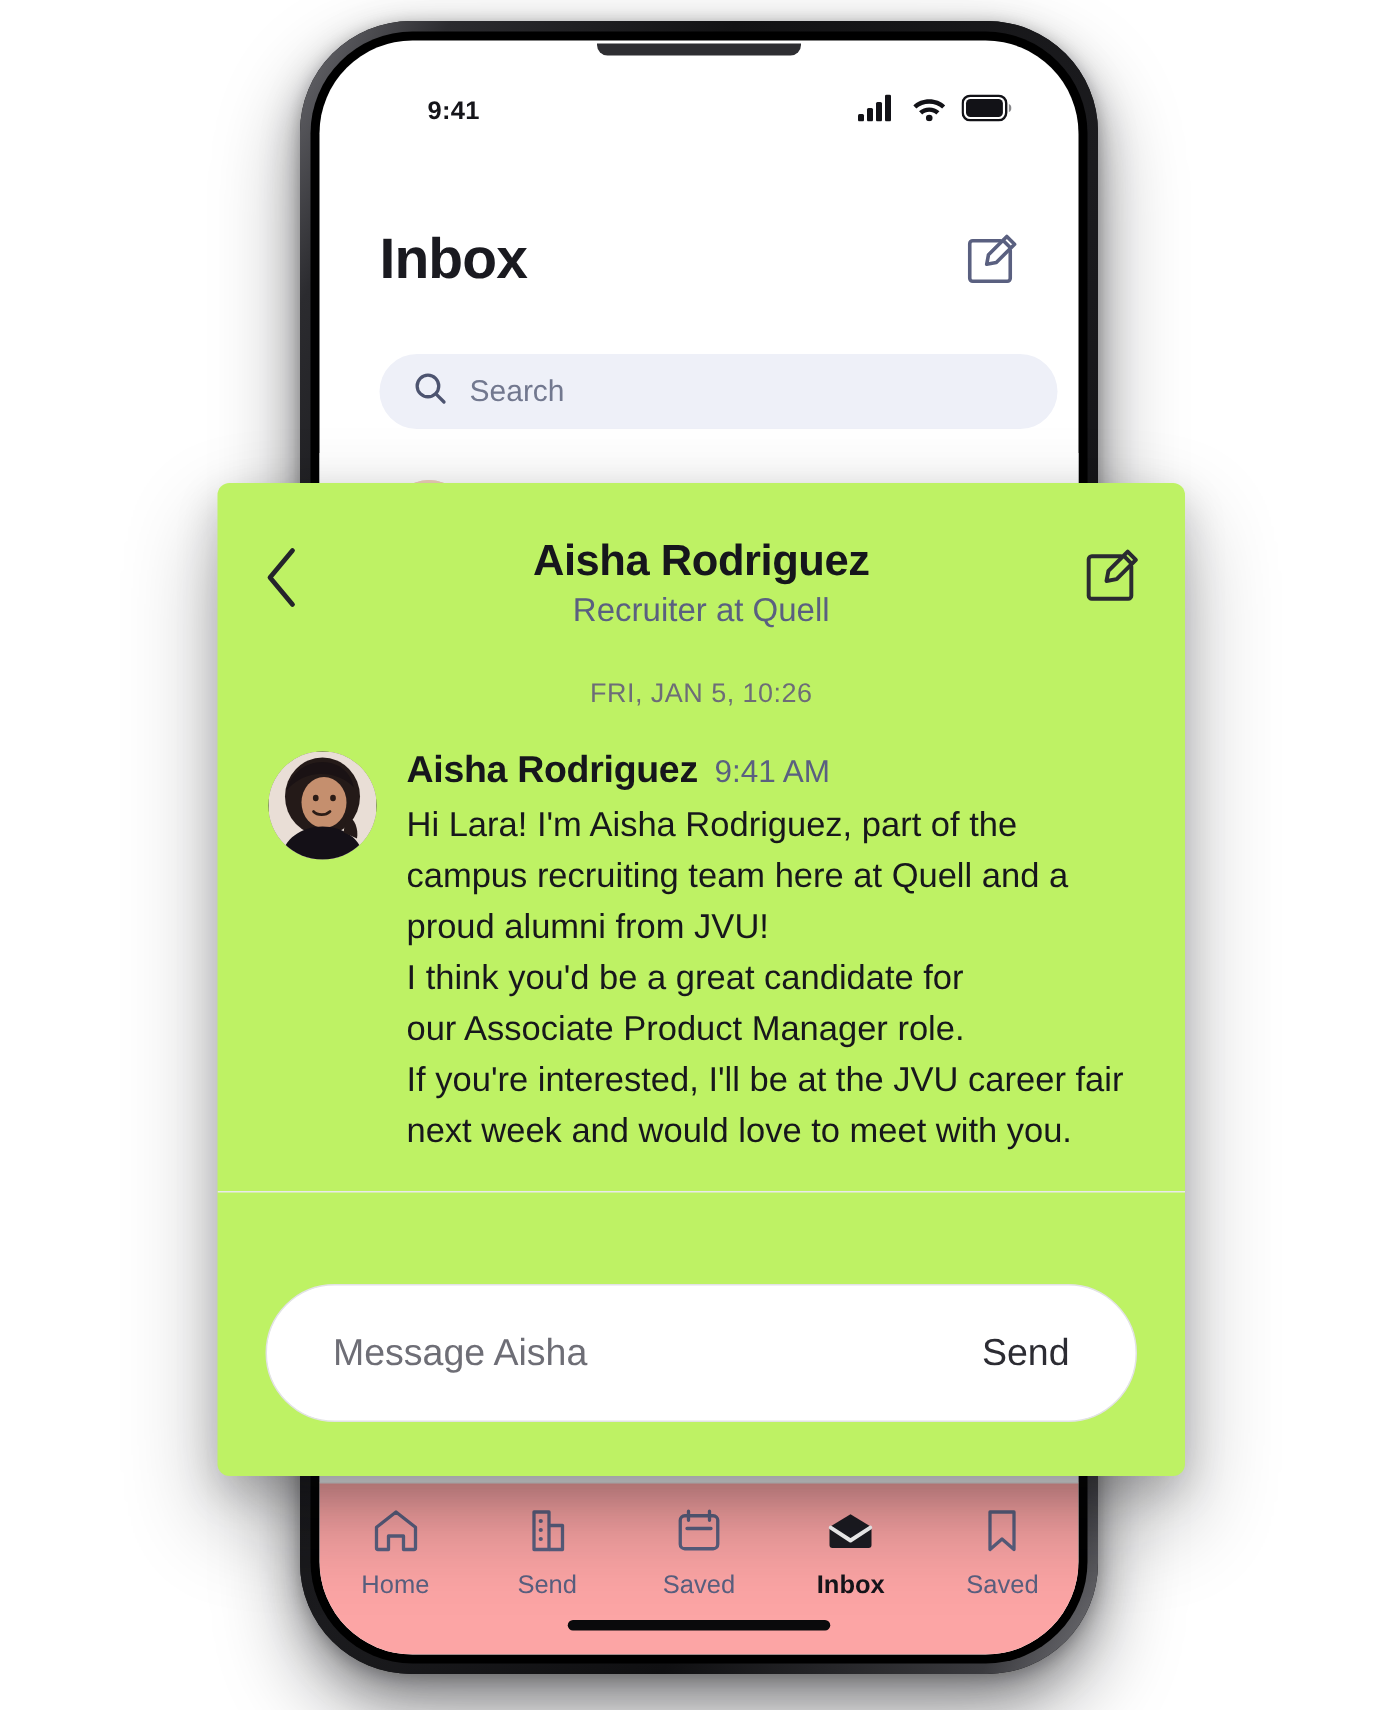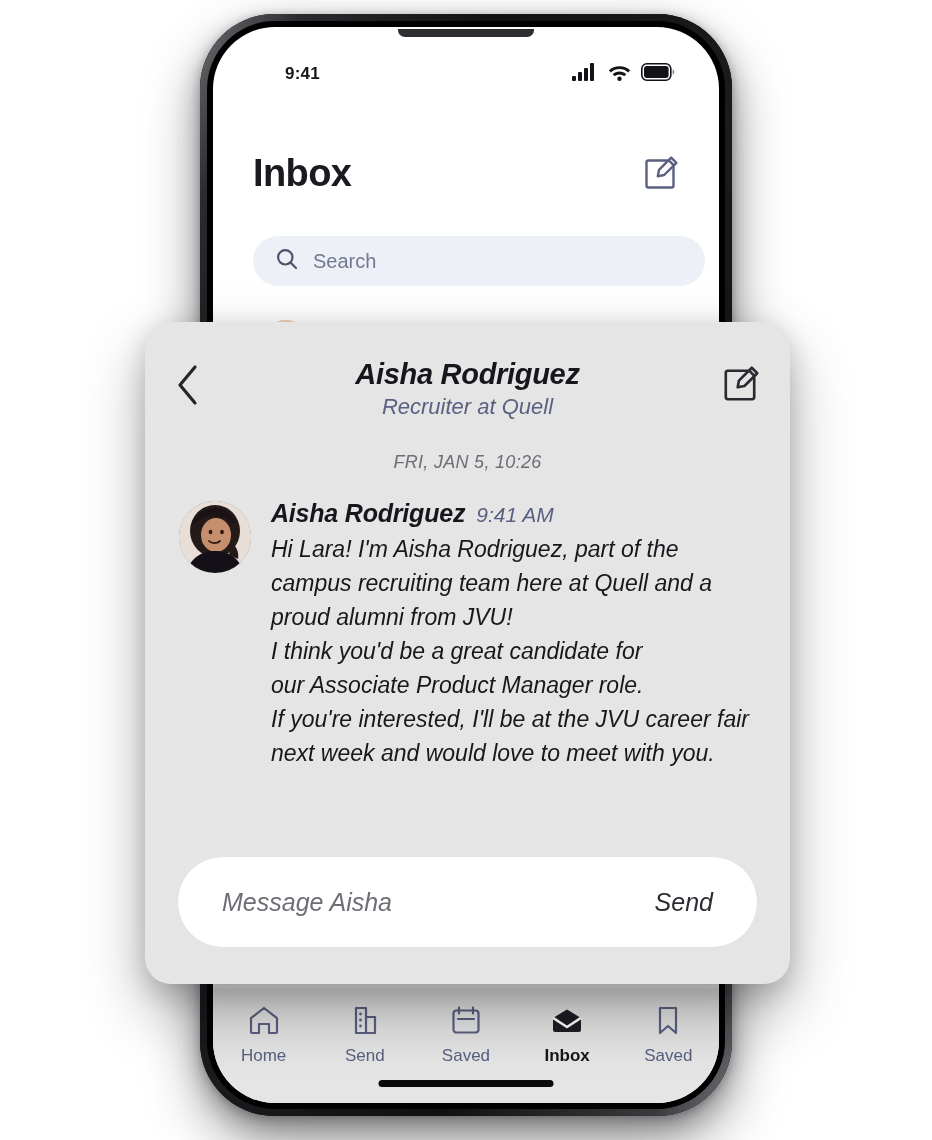--- a/index.html
+++ b/index.html
@@ -176,21 +176,21 @@
     color: #15151a;
   }
 
   
   .tab-bar {
     position: absolute;
     left: 0;
     bottom: 0;
     width: 100%;
     height: 115px;
-    background: #e5e5e5;
+    background: #fca5a5;
     border-top: 1px solid #ececef;
     display: flex;
     align-items: flex-start;
     justify-content: space-around;
     padding-top: 16px;
     z-index: 4;
   }
   .tab-item {
     display: flex;
     flex-direction: column;
@@ -220,30 +220,29 @@
     z-index: 5;
   }
 
   
   .modal-card {
     position: absolute;
     left: 145px;
     top: 322px;
     width: 645px;
     height: 662px;
-    background: #e5e5e5;
-    border-radius: 26px;
+    background: #bef264;
+    border-radius: 8px;
     box-shadow:
       0 28px 62px rgba(12,12,18,0.30),
       0 10px 28px rgba(12,12,18,0.18);
     z-index: 20;
     display: flex;
     flex-direction: column;
     overflow: hidden;
-    font-style: italic;
   }
 
   .modal-header {
     position: relative;
     height: 126px;
     flex: 0 0 auto;
     display: flex;
     align-items: center;
     padding: 0 34px;
   }

